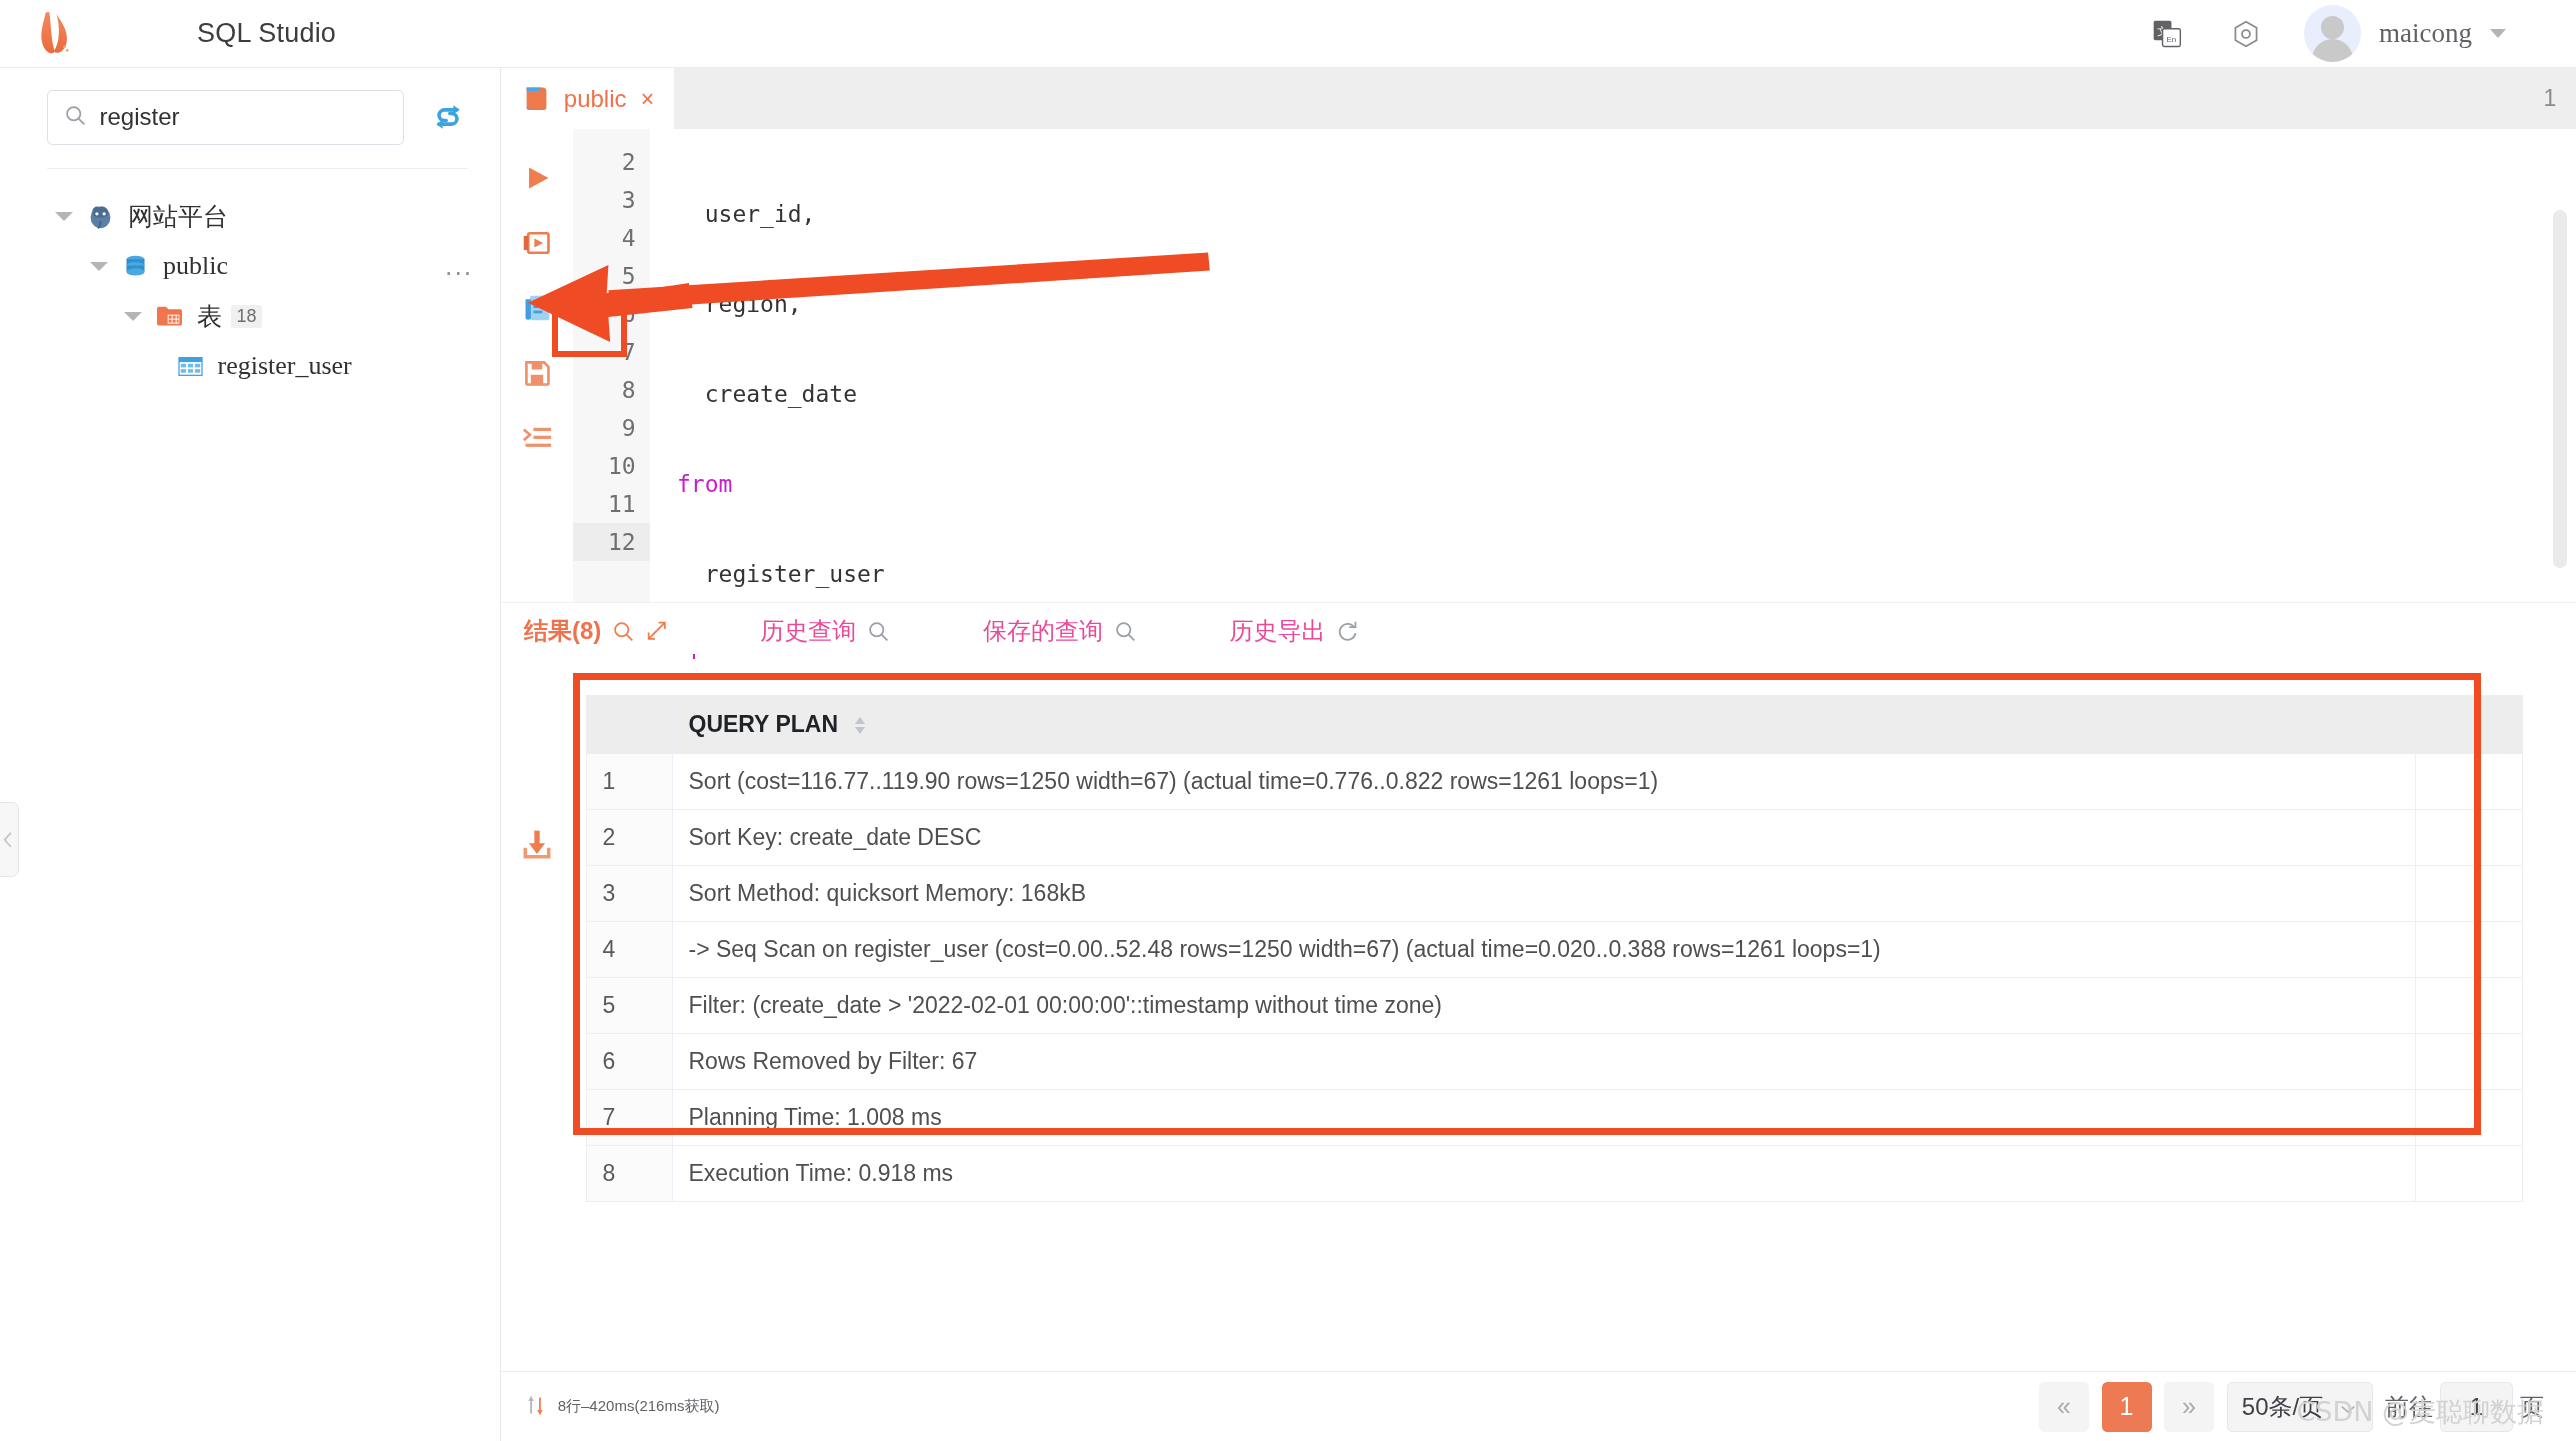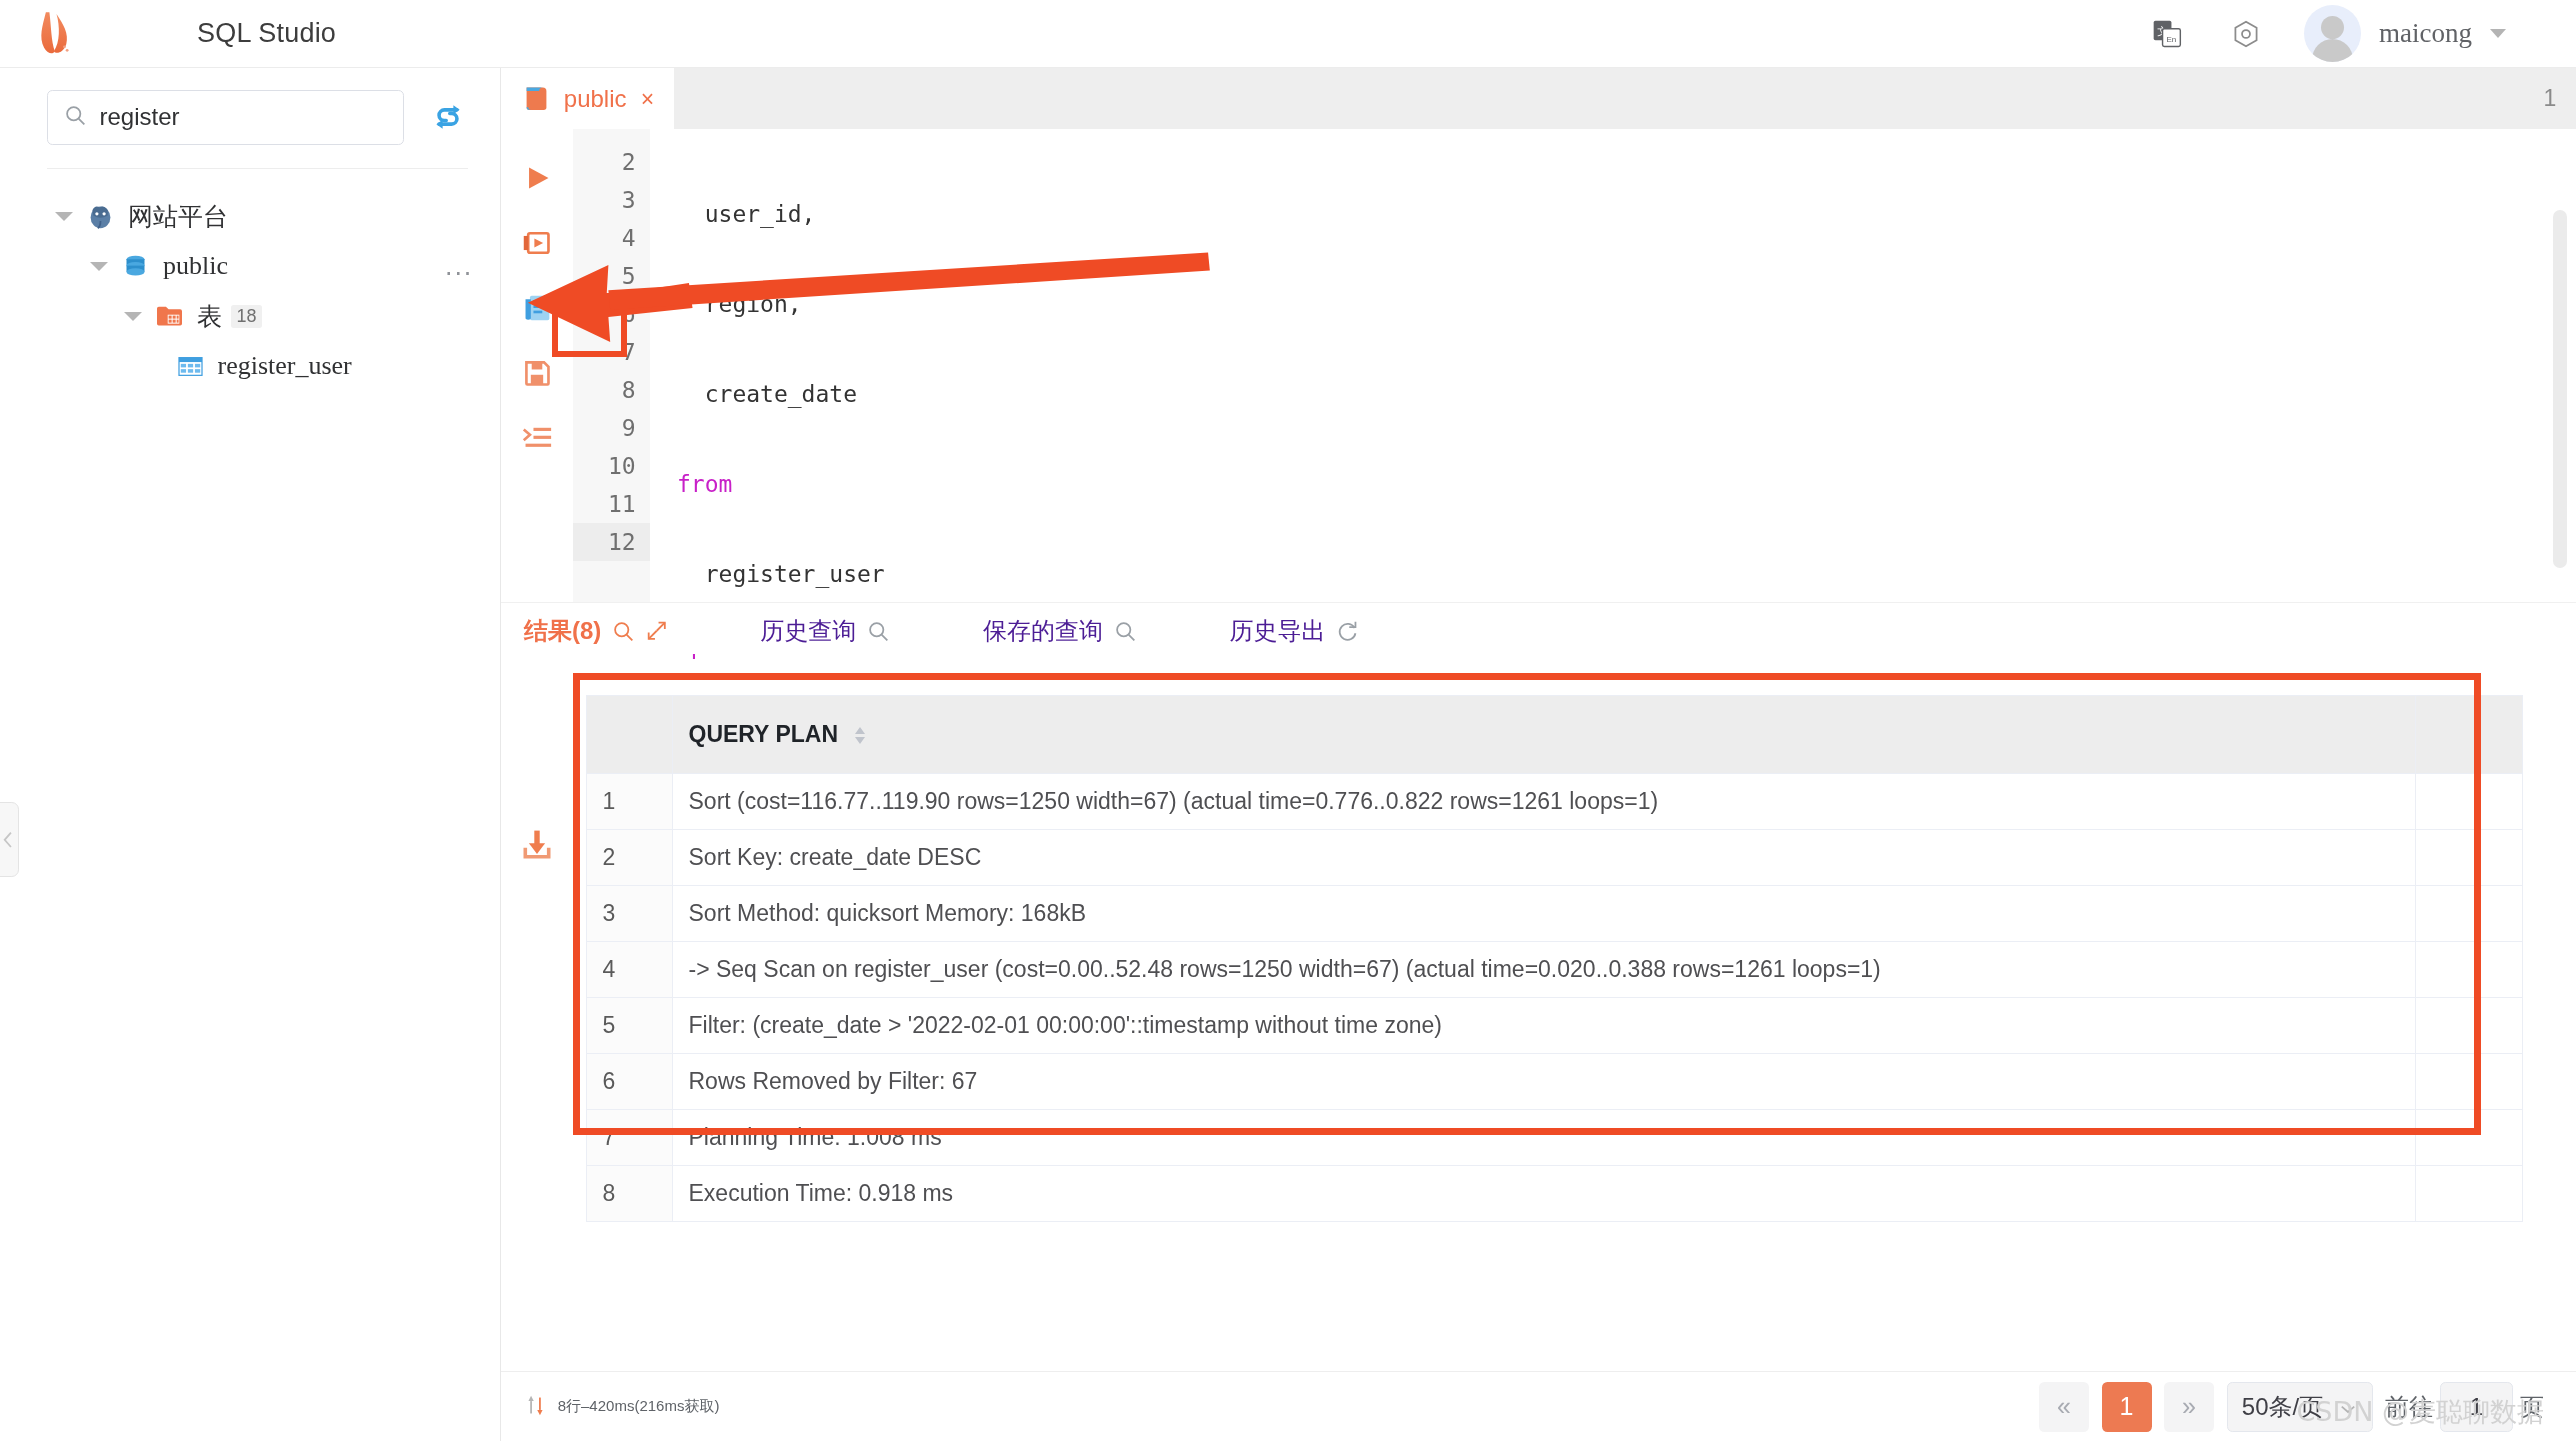--- a/index.html
+++ b/index.html
@@ -119,21 +119,21 @@
     position:absolute; right: 9px; top: 81px; width: 14.3px; height: 358px;
     background:#ebebeb; border-radius: 7.2px;
   }
 
   
   .restabs {
     height: 57px; background:#fff; display:flex; align-items:center;
     padding-left: 23px; gap: 0; border-top: 0.9px solid #f0f0f0;
   }
   .restab {
-    display:flex; align-items:center; gap: 10.7px; font-size: 24px; color:#4c1d95;
+    display:flex; align-items:center; gap: 10.7px; font-size: 24px; color:#ec4899;
     padding: 0 39px 0 0; margin-right: 54px; cursor:pointer; position:relative; height:57px;
   }
   .restab.active { color:#f0714a; font-weight: bold; }
   .restab .ic { display:flex; align-items:center; }
 
   
   .results {
     position: relative; height: 734px; background:#fff; display:flex;
   }
   .res-side { width: 72px; display:flex; justify-content:center; padding-top: 168px; }
@@ -142,21 +142,21 @@
   .redbox {
     position:absolute; left: 0px; top: 14.3px; width: 1908px; height: 462px;
     border: 7.2px solid #ef4b25; pointer-events:none; z-index: 9;
   }
 
   table.plan { border-collapse: collapse; width: 1937px; table-layout: fixed; margin-top: 23px; margin-left: 12.5px;}
   table.plan th, table.plan td {
     border: 0.9px solid #ebeef5; font-size: 23px; color:#4f4f52; text-align: left;
     padding: 0 16px; height: 56px; white-space: nowrap; overflow: hidden;
   }
-  table.plan th { background:#ededed; color:#1f2328; font-weight: bold; height: 78px; }
+  table.plan th { background:#ededed; color:#1f2328; font-weight: bold; height: 58px; }
   table.plan th.idxh, table.plan td.idx { width: 86px; text-align: left; }
   table.plan td.idx { color:#5a5a5a; background:#fbfbfb; }
   table.plan th.tail, table.plan td.tail { width: 107px; }
   .sort-arrows { display:inline-flex; flex-direction:column; margin-left:10.7px; vertical-align: middle; gap:2.7px; }
   .sa { width:0;height:0;border-left:5.4px solid transparent;border-right:5.4px solid transparent; }
   .sa.up { border-bottom:7.2px solid #c0c4cc; }
   .sa.dn { border-top:7.2px solid #c0c4cc; }
 
   
   .footer {

